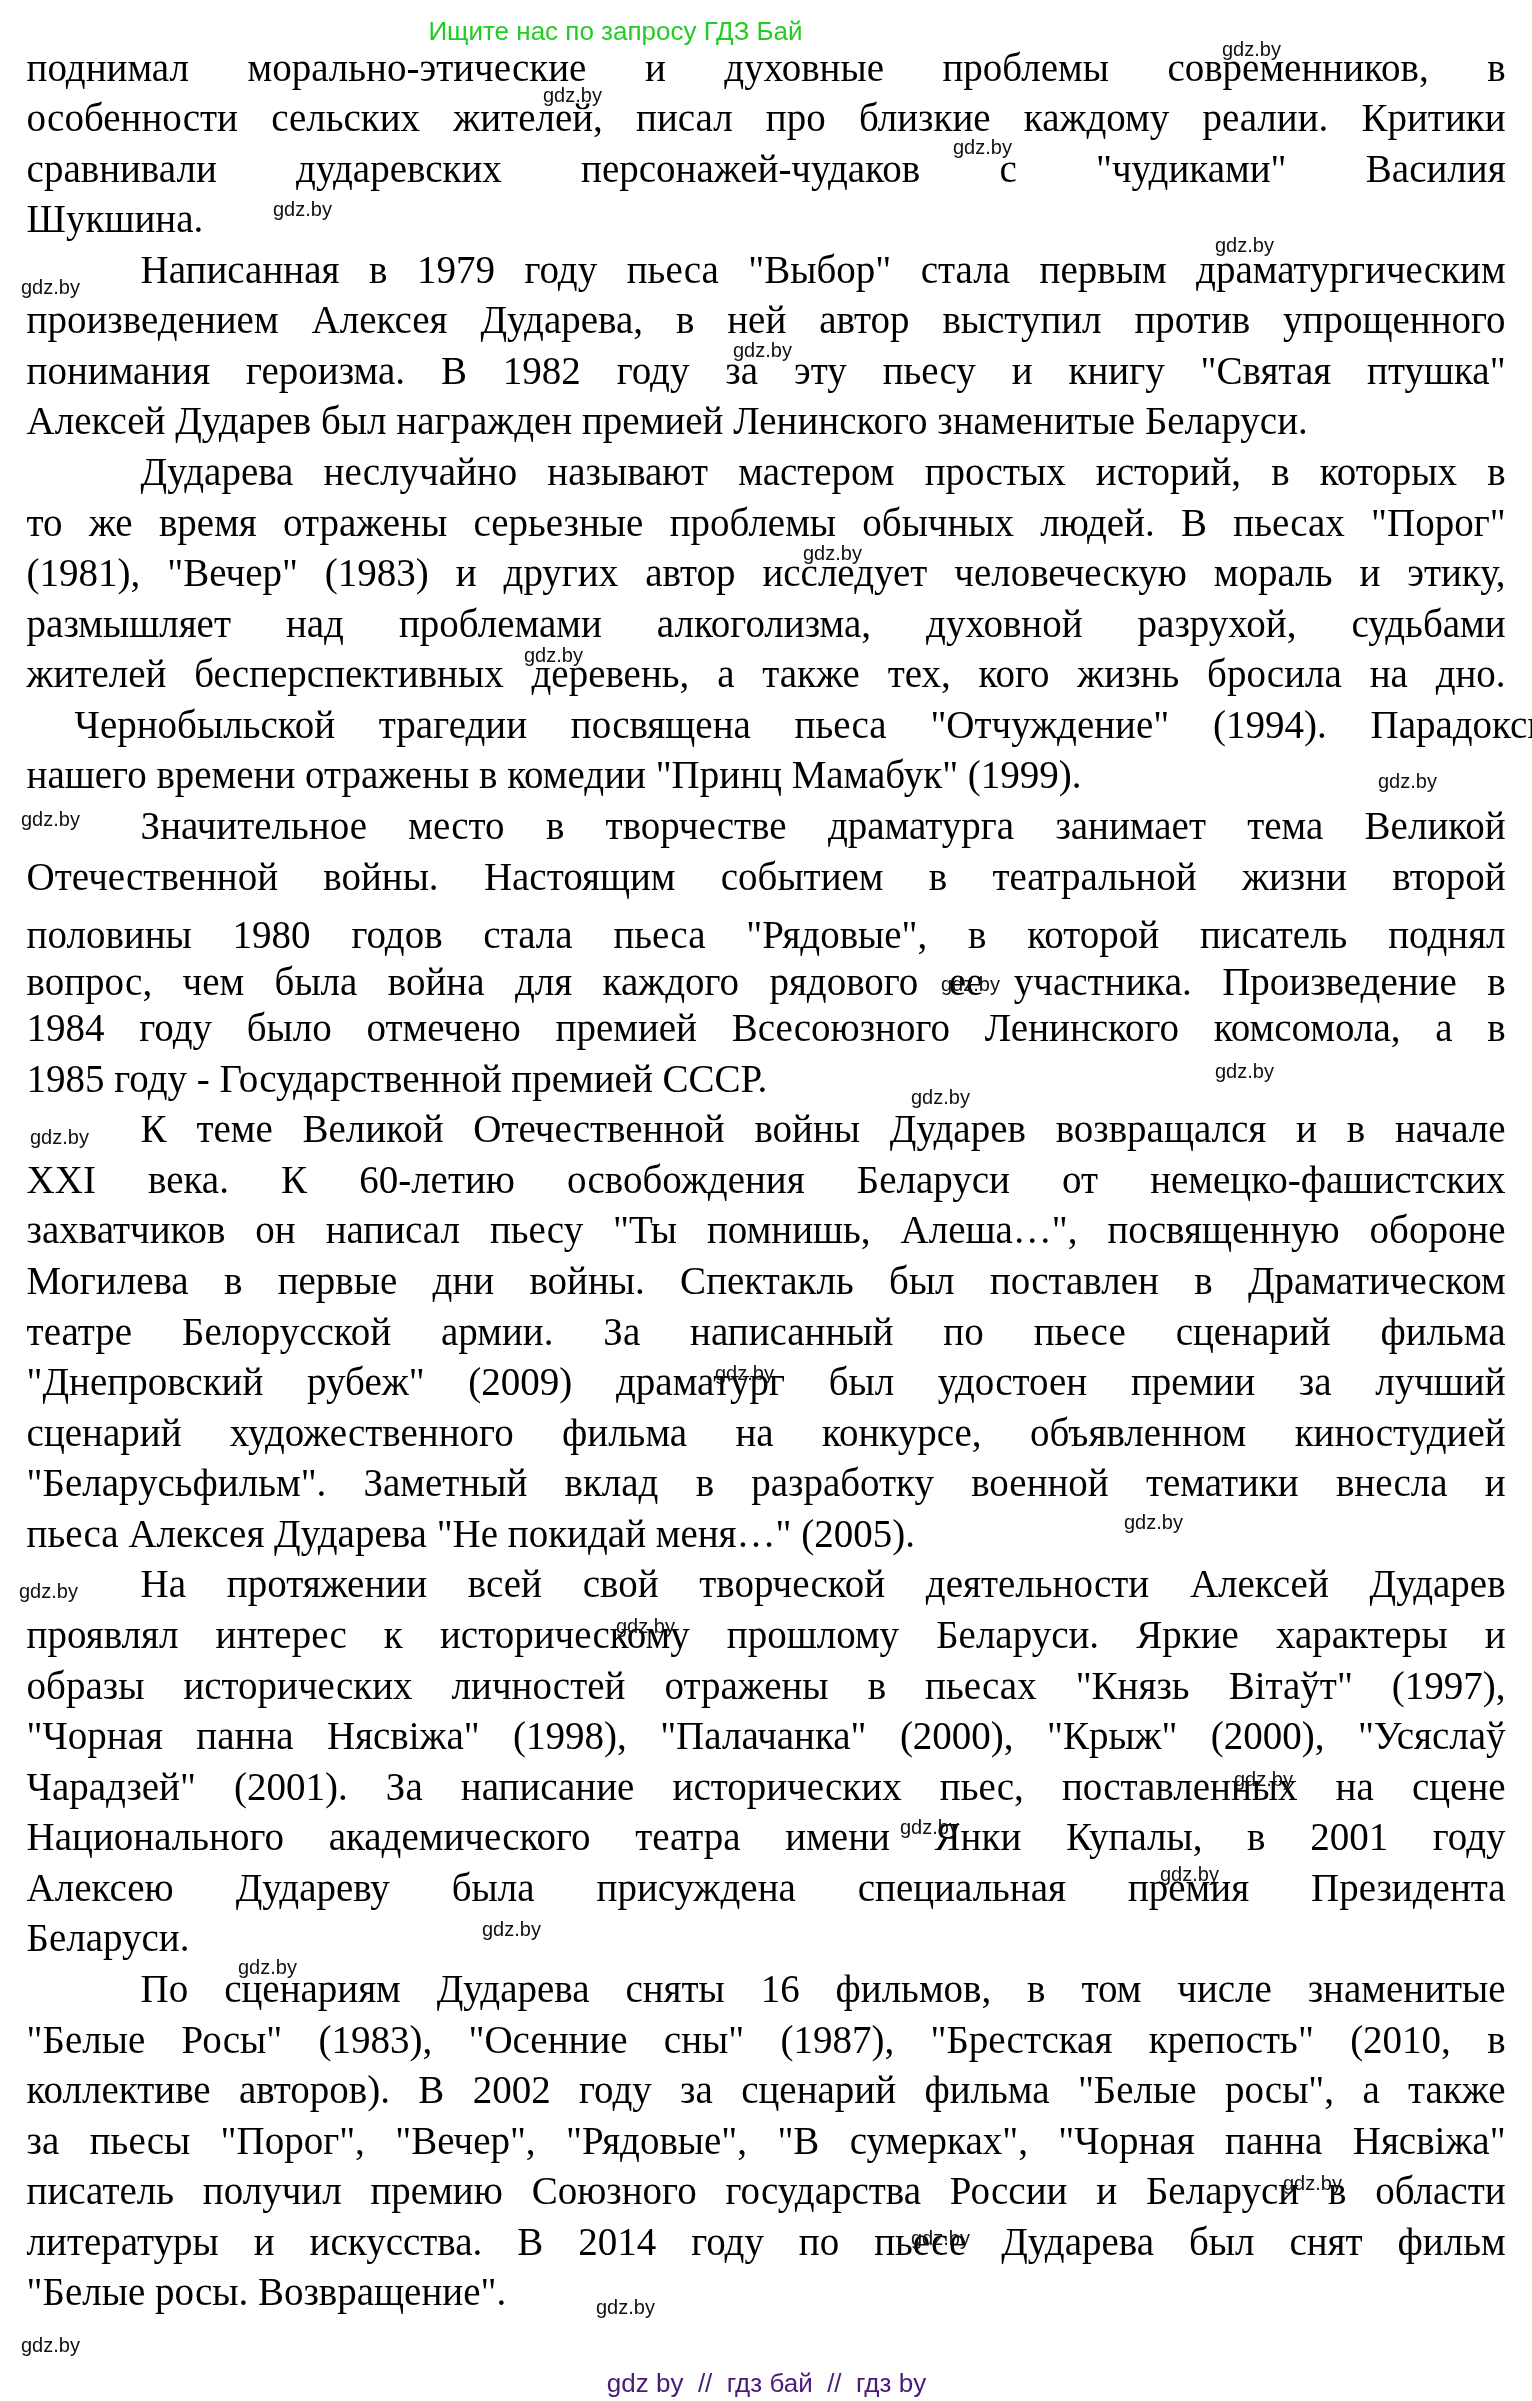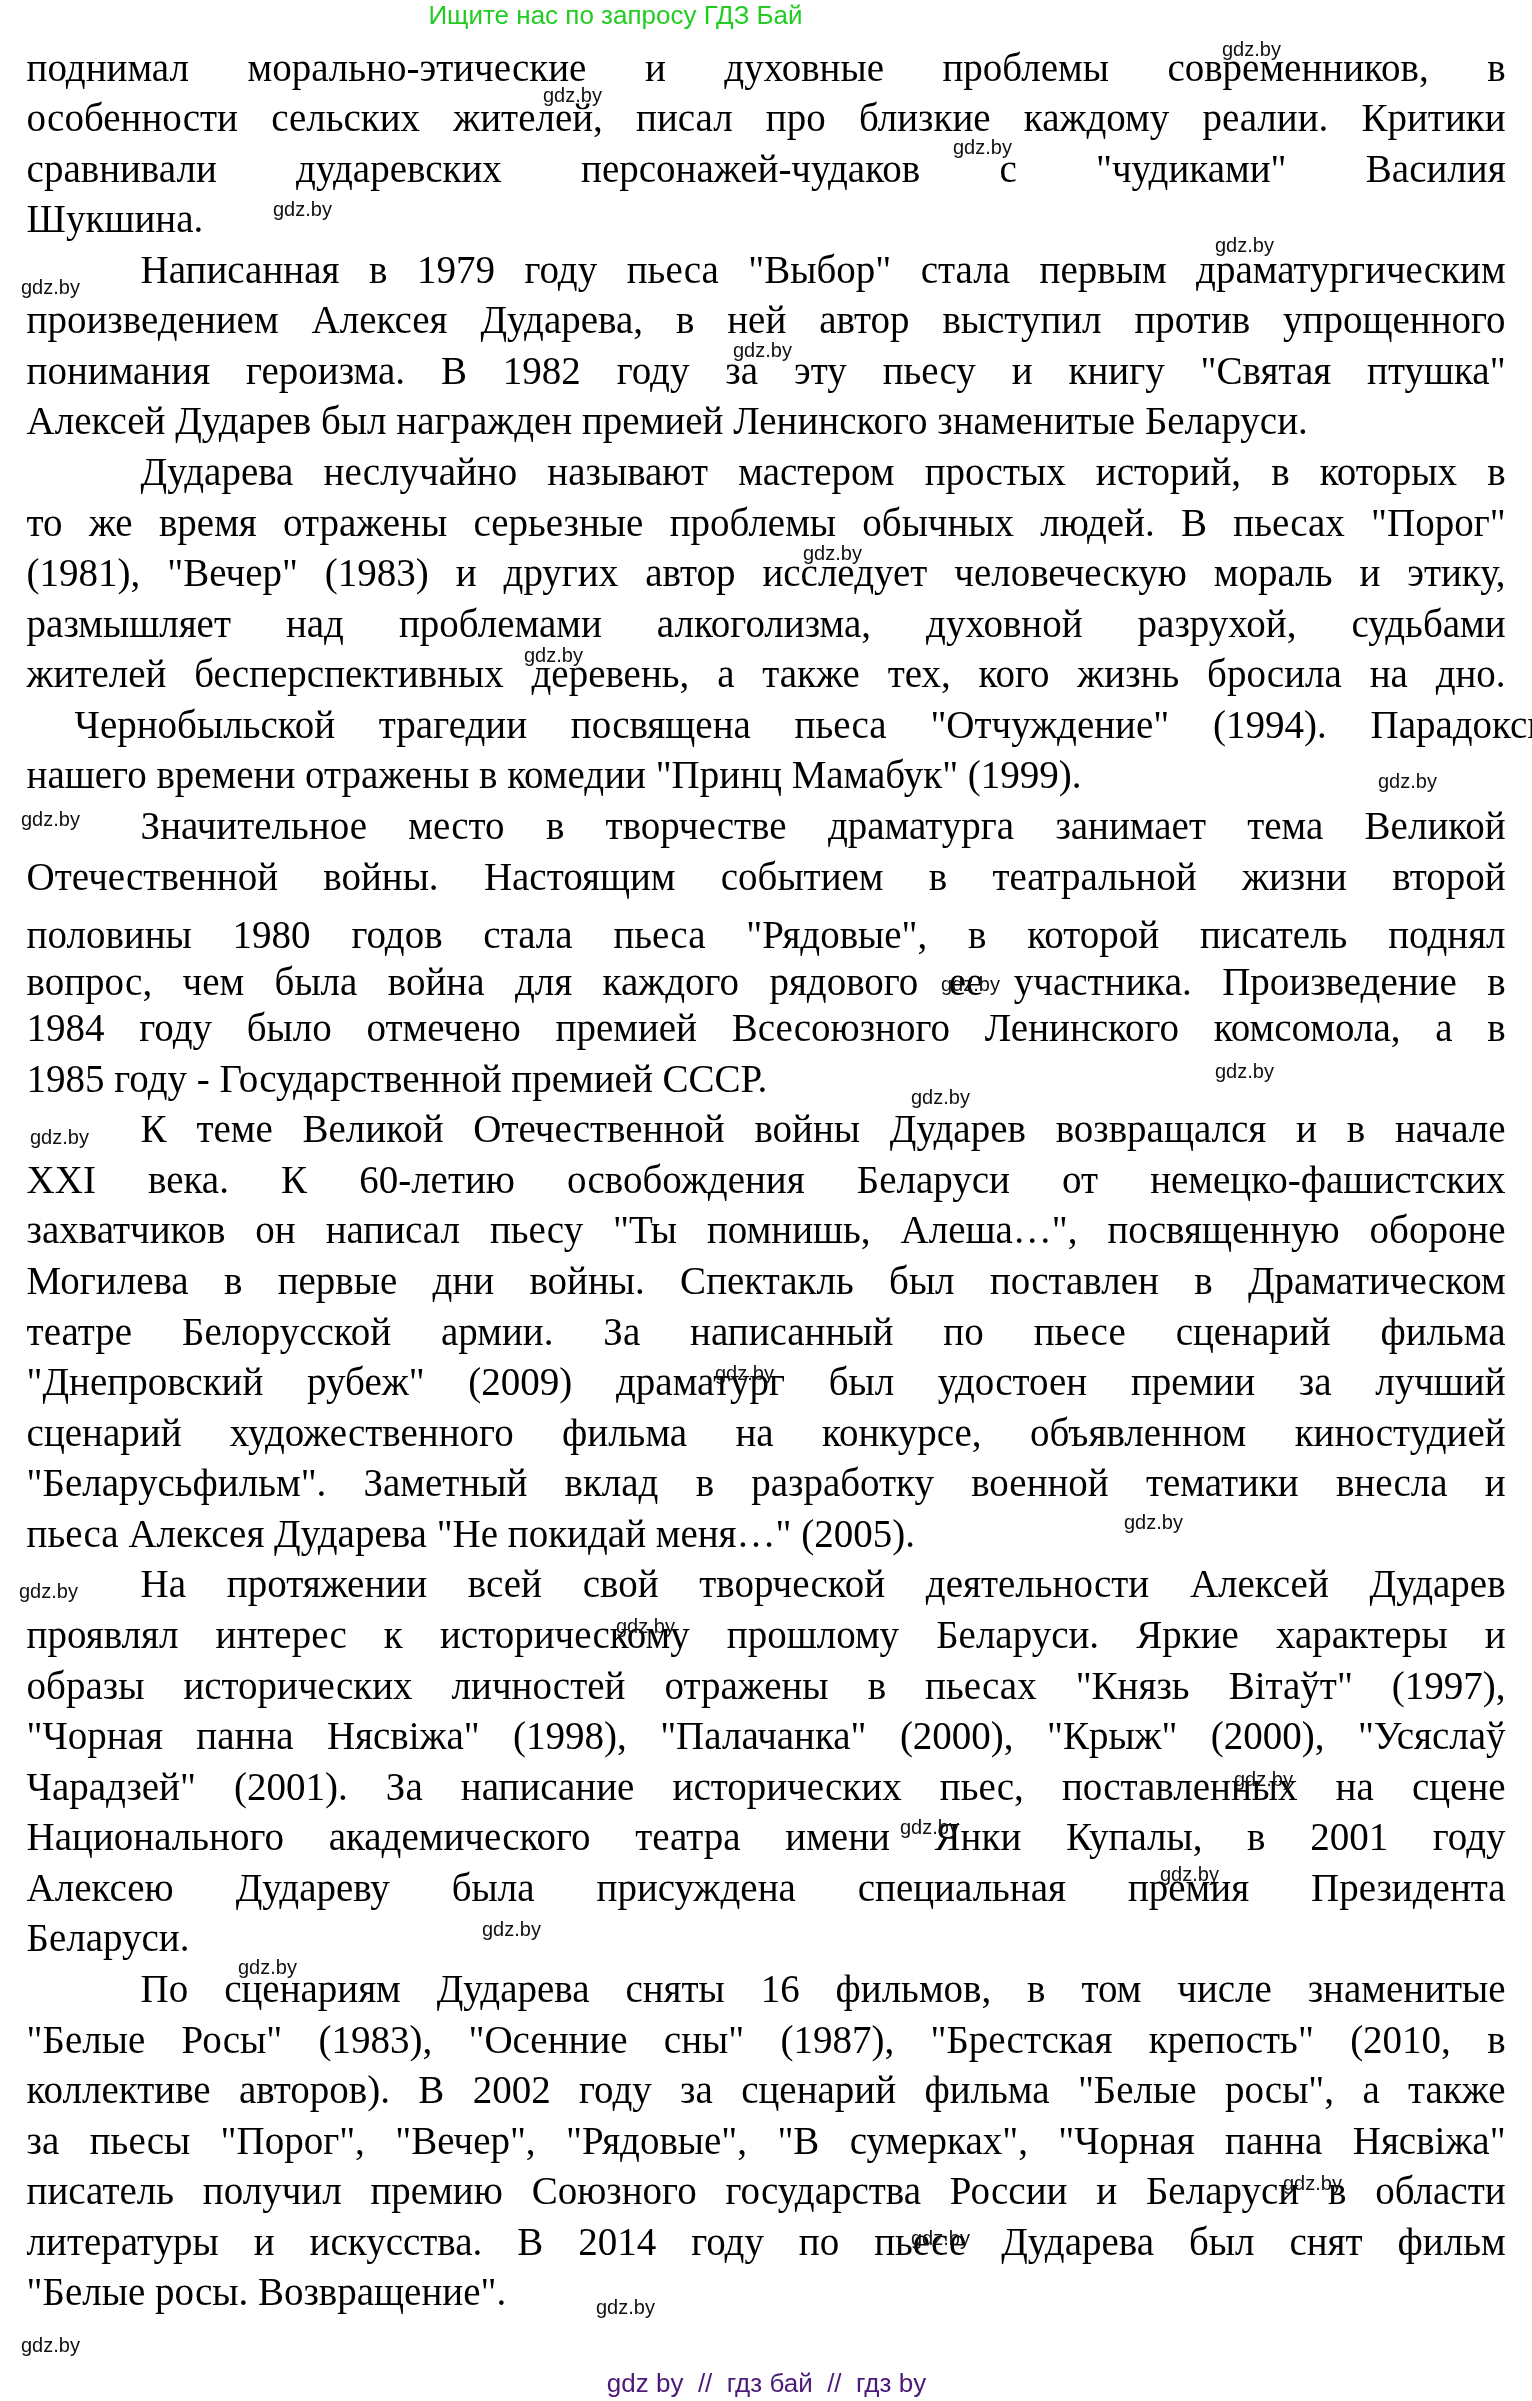--- a/index.html
+++ b/index.html
@@ -1,18 +1,18 @@
 <!DOCTYPE html>
 <html style="font-size:12px"><head>
 <meta charset="utf-8">
 <style>
   html, body { margin:0; padding:0; background:#ffffff; }
   body { width:1533px; height:2401px; position:relative; overflow:hidden; }
   .banner {
-    position:absolute; left:0; top:0; width:1231px; height:30px;
+    position:absolute; left:0; top:16px; width:1231px; height:30px;
     text-align:center; font-family:"Liberation Sans", sans-serif;
     font-size:26px; line-height:30px; color:#22cc22;
   }
   .footer {
     position:absolute; left:0; top:2367px; width:1533px; height:33px;
     text-align:center; font-family:"Liberation Sans", sans-serif;
     font-size:26px; line-height:33px; color:#4b1a7a; white-space:pre;
   }
   .line {
     position:absolute; left:26.6px; width:1479px; height:50px;

